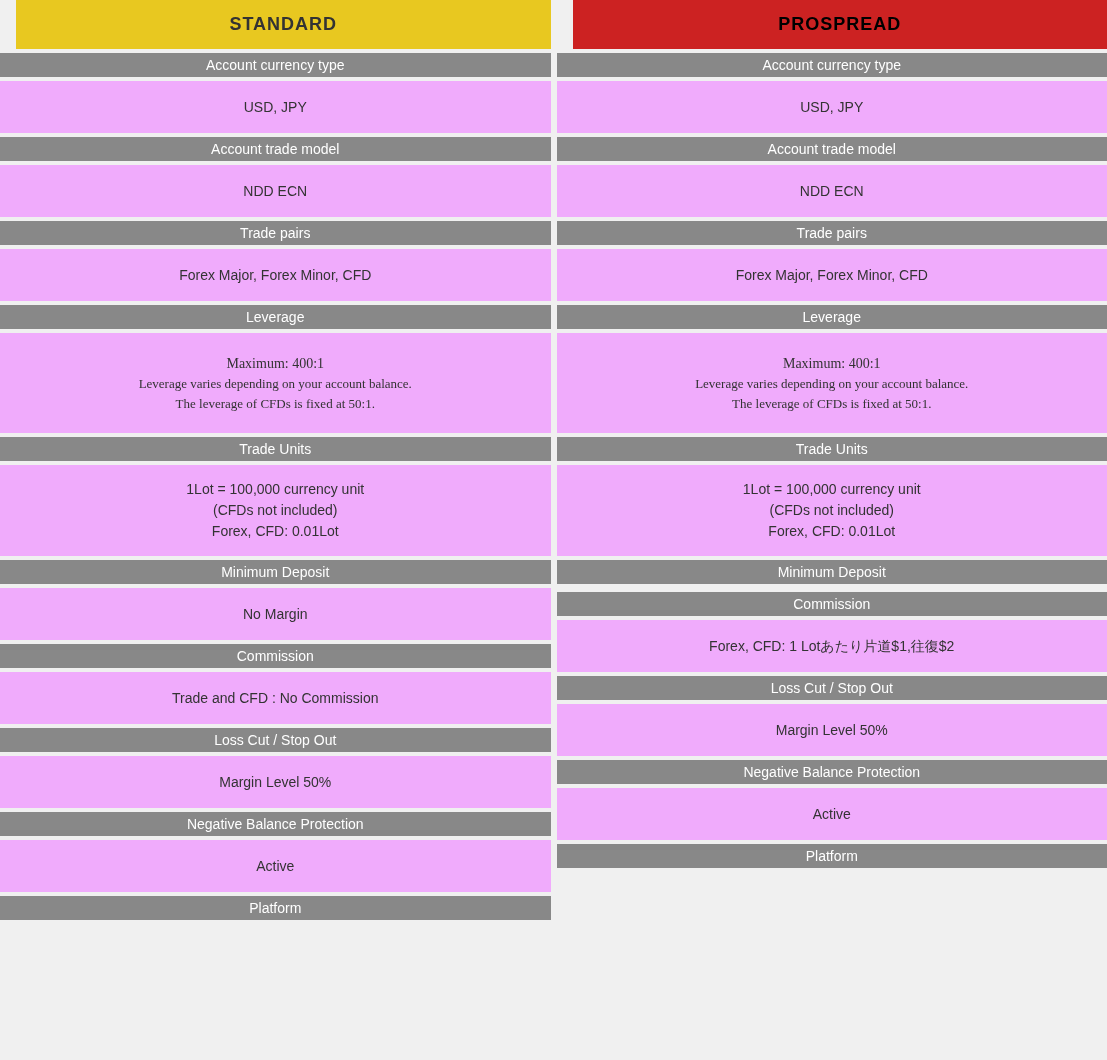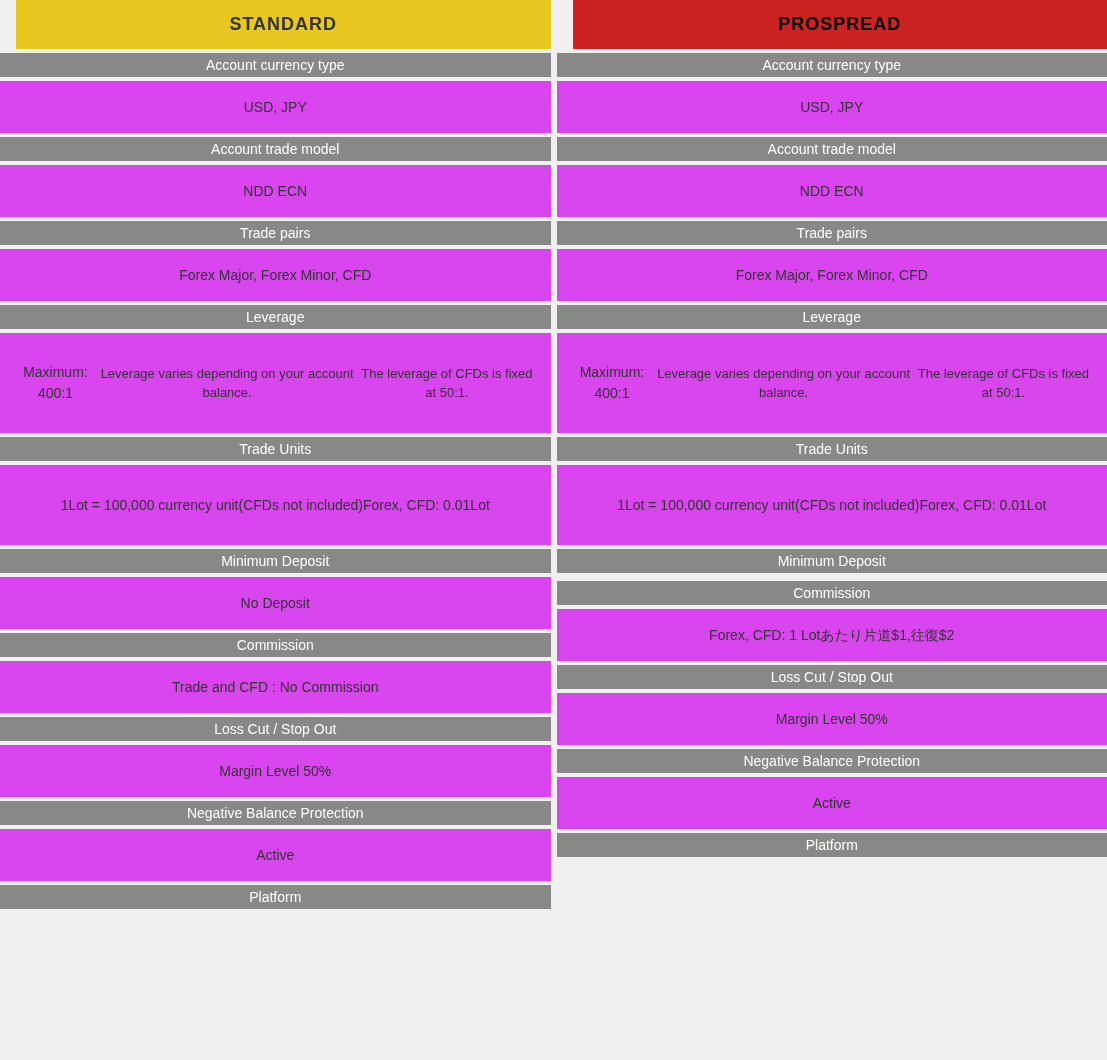--- a/index.html
+++ b/index.html
@@ -40,38 +40,39 @@
     }
     .label-row {
       background: #888888;
       color: white;
       text-align: center;
       padding: 4px 8px;
       font-size: 14px;
       font-weight: normal;
     }
     .value-row {
-      background: #d946ef;
+      background: #f0abfc;
       text-align: center;
       padding: 14px 12px;
       font-size: 14px;
       color: #333;
       line-height: 1.5;
       min-height: 52px;
       display: flex;
       align-items: center;
       justify-content: center;
     }
     .value-row-tall {
       min-height: 100px;
-      flex-direction: row;
+      flex-direction: column;
+      font-family: Liberation Serif, serif;
     }
     .value-row-medium {
       min-height: 80px;
-      flex-direction: row;
+      flex-direction: column;
     }
     .separator {
       height: 4px;
       background: #f0f0f0;
     }
   </style>
 </head>
 <body>
 
 <div class="comparison-table">
@@ -101,21 +102,21 @@
       <div class="label-row">Trade Units</div>
       <div class="separator"></div>
       <div class="value-row value-row-medium">
         <div>1Lot = 100,000 currency unit</div>
         <div>(CFDs not included)</div>
         <div>Forex, CFD: 0.01Lot</div>
       </div>
       <div class="separator"></div>
       <div class="label-row">Minimum Deposit</div>
       <div class="separator"></div>
-      <div class="value-row">No Deposit</div>
+      <div class="value-row">No Margin</div>
       <div class="separator"></div>
       <div class="label-row">Commission</div>
       <div class="separator"></div>
       <div class="value-row">Trade and CFD : No Commission</div>
       <div class="separator"></div>
       <div class="label-row">Loss Cut / Stop Out</div>
       <div class="separator"></div>
       <div class="value-row">Margin Level 50%</div>
       <div class="separator"></div>
       <div class="label-row">Negative Balance Protection</div>

